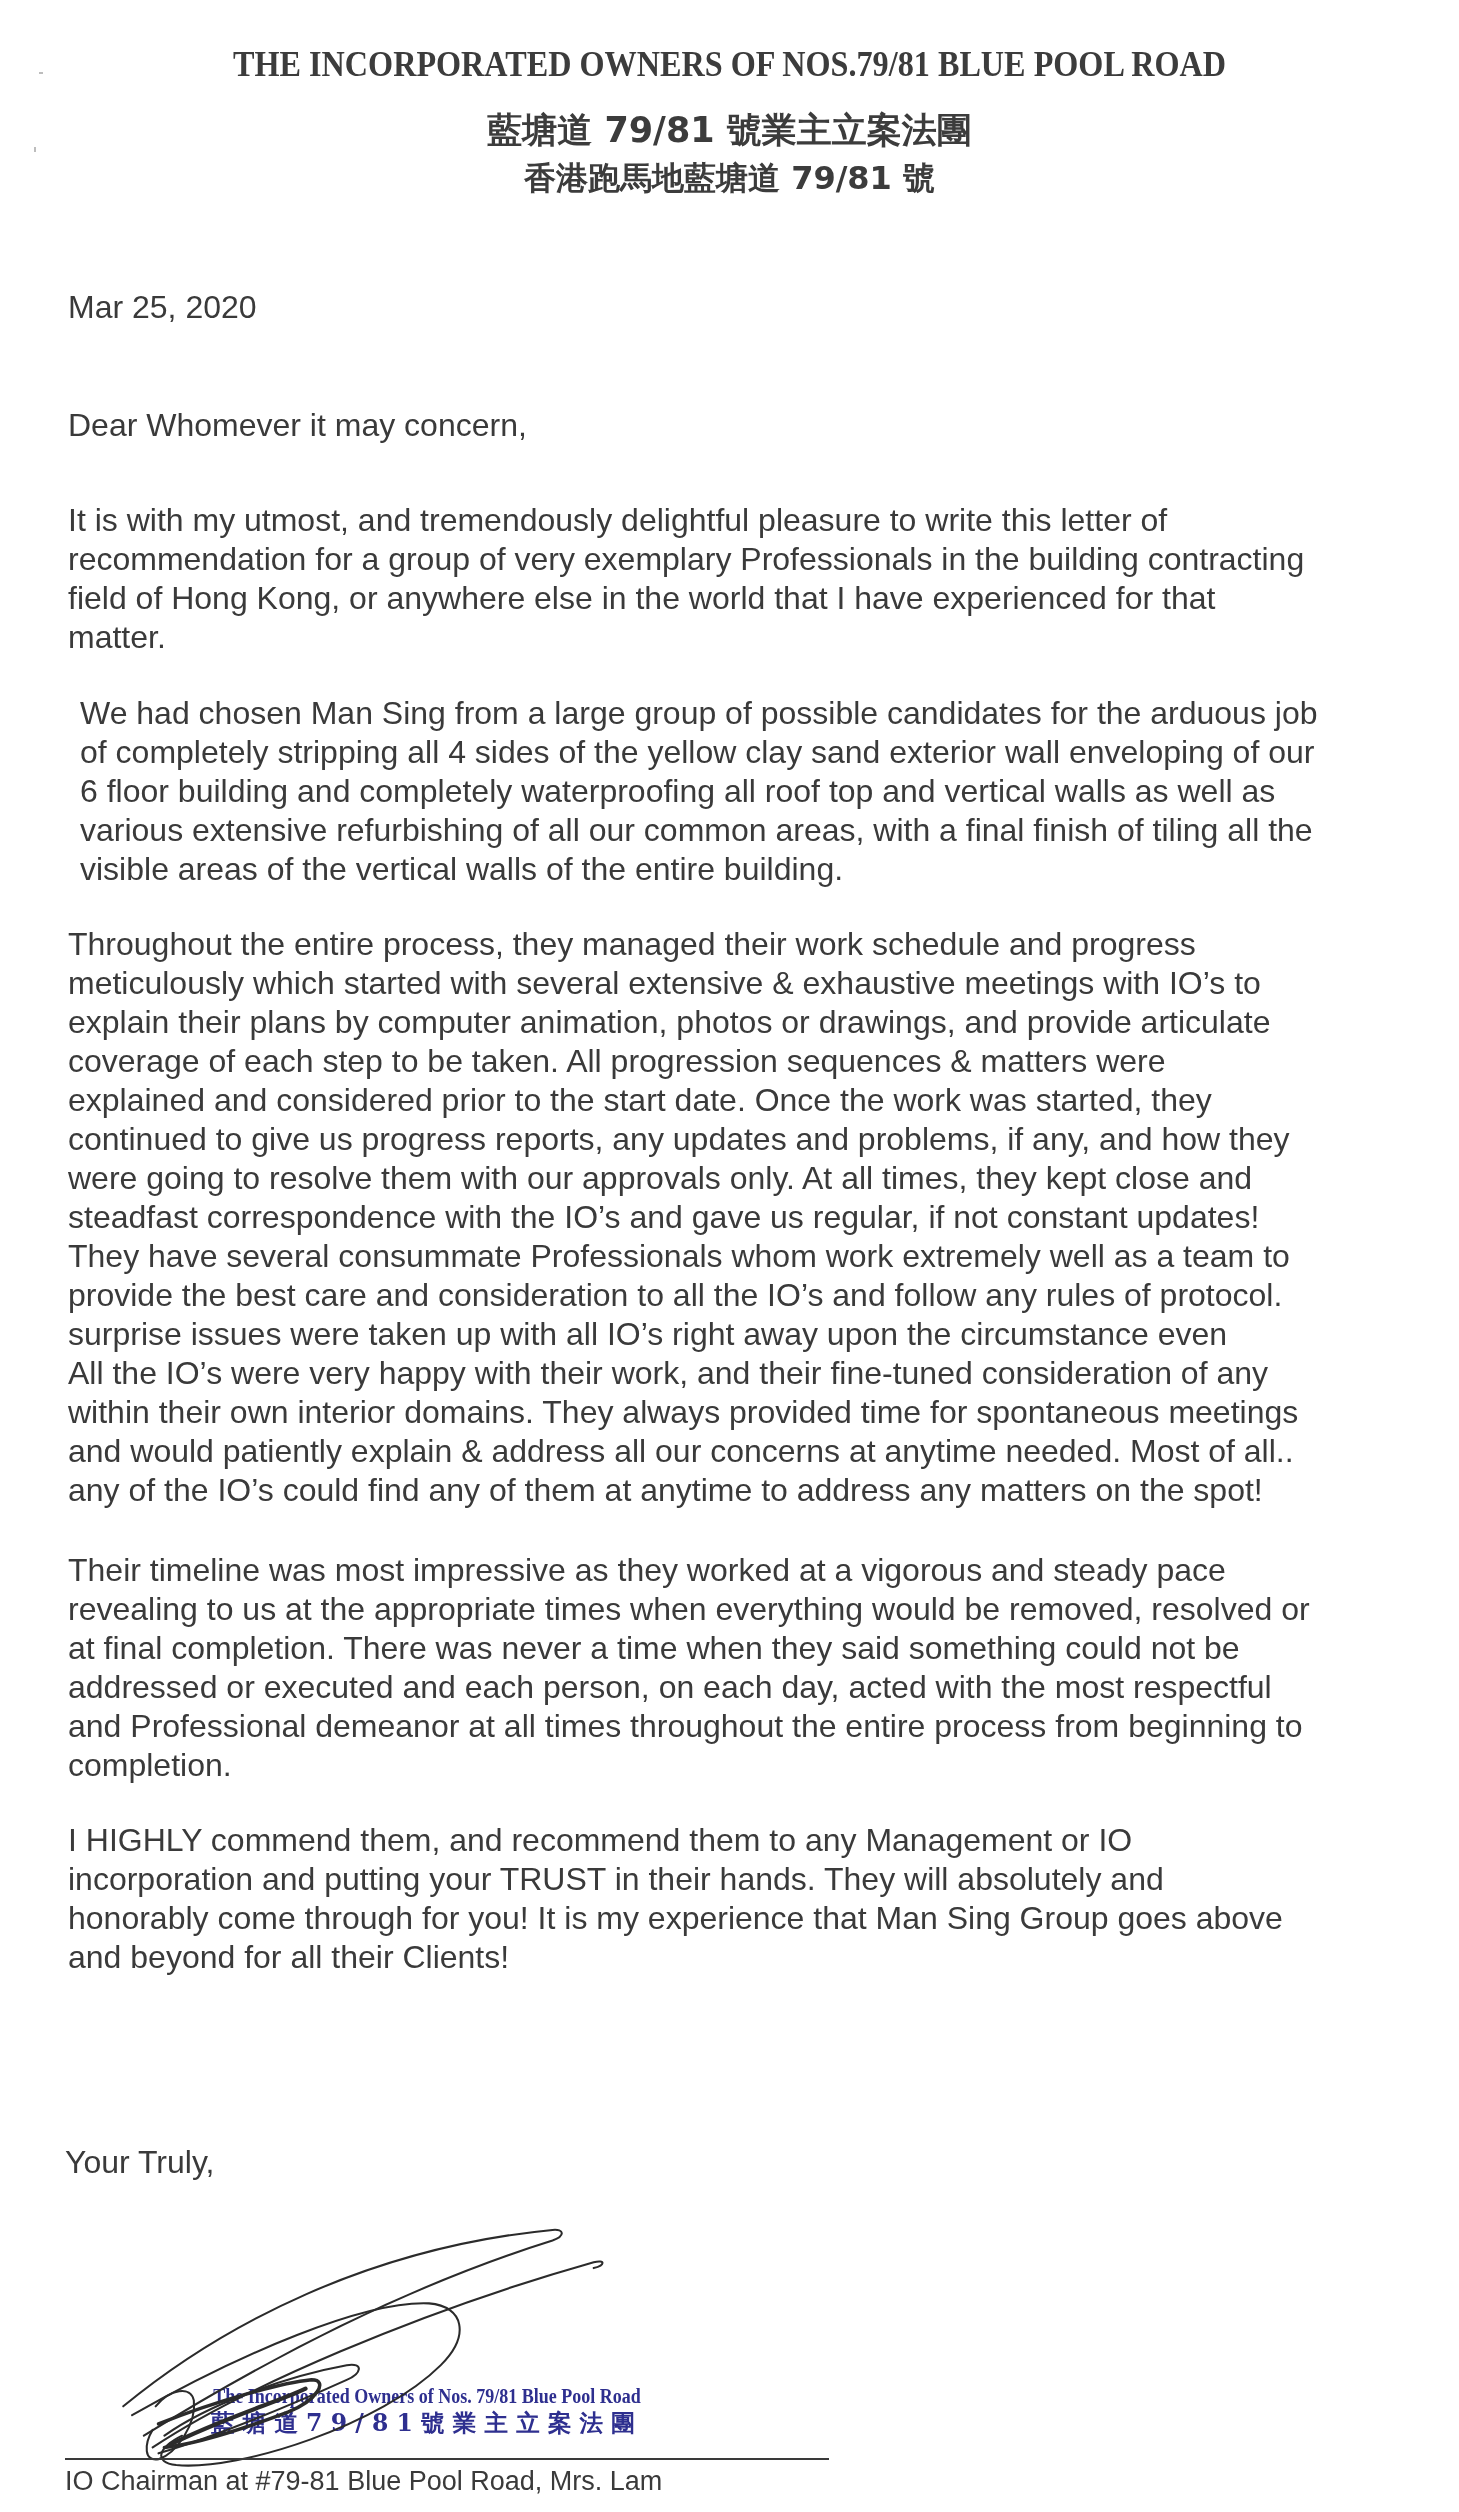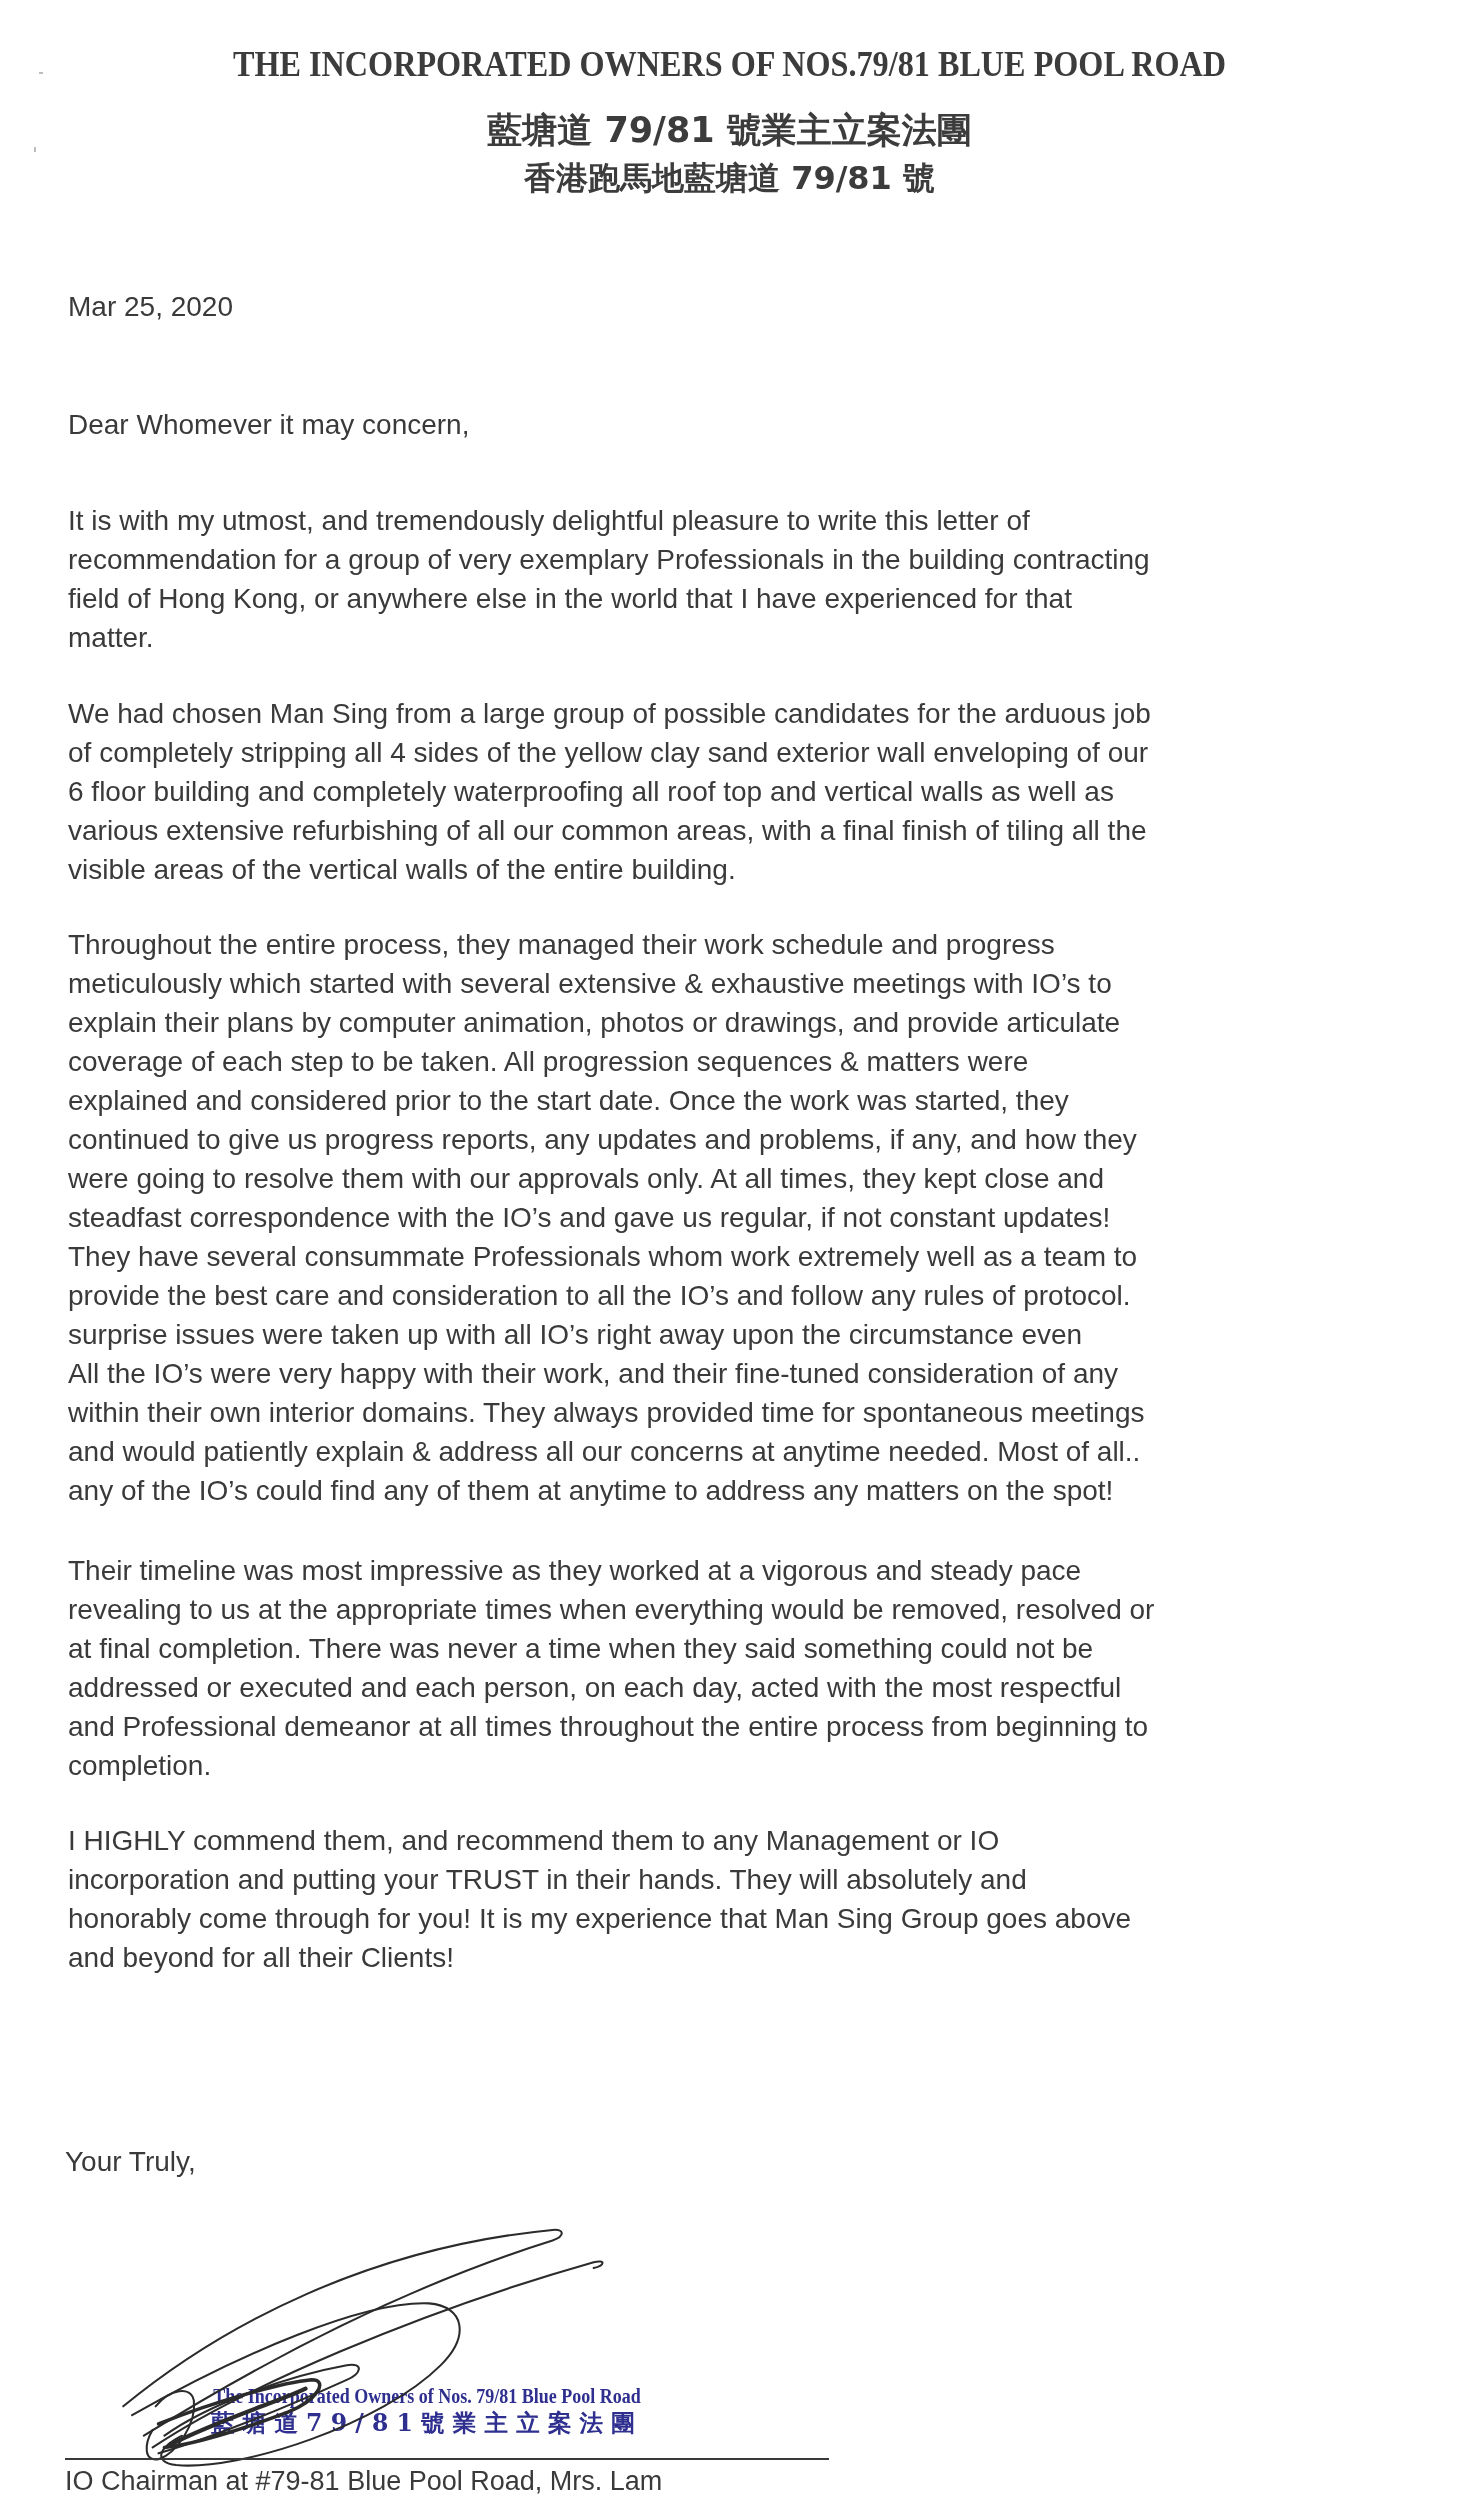--- a/index.html
+++ b/index.html
@@ -4,28 +4,28 @@
 <style>
   html, body { margin: 0; padding: 0; background: #ffffff; }
   body { width: 1459px; height: 2512px; position: relative; overflow: hidden; }
   .page { position: absolute; left: 0; top: 0; width: 1459px; height: 2512px; background: #ffffff; color: #3a3a3a; }
 
   .letterhead { position: absolute; left: 0; top: 41px; width: 1459px; text-align: center; }
   .lh-en { font-family: "Liberation Serif", "DejaVu Serif", serif; font-weight: bold; font-size: 35px; color: #3c3c3c; letter-spacing: 0px; transform: scaleX(0.92); line-height: 47px; }
   .lh-zh1 { font-family: "DejaVu Sans", sans-serif; font-weight: bold; font-size: 35px; color: #3c3c3c; margin-top: 19px; line-height: 47px; }
   .lh-zh2 { font-family: "DejaVu Sans", sans-serif; font-weight: bold; font-size: 32px; color: #3c3c3c; margin-top: 2px; line-height: 45px; }
 
-  .body-text { font-family: "Liberation Sans", "DejaVu Sans", sans-serif; font-size: 28px; color: #3a3a3a; }
+  .body-text { font-family: "Liberation Sans", "DejaVu Sans", sans-serif; font-size: 32px; color: #3a3a3a; }
   .date { position: absolute; left: 68px; top: 288px; line-height: 38px; }
   .salutation { position: absolute; left: 68px; top: 406px; line-height: 38px; }
 
   .para { position: absolute; left: 68px; width: 1353px; line-height: 39px; white-space: nowrap; }
   .para .ln { display: block; }
   #p1 { top: 501px; }
-  #p2 { top: 694px; }
+  #p2 { top: 694px; margin-left: 12px; }
   #p3 { top: 925px; }
   #p4 { top: 1551px; }
   #p5 { top: 1821px; }
 
   .closing { position: absolute; left: 65px; top: 2124px; line-height: 38px; margin-top: 19px; }
 
   .signature { position: absolute; left: 88px; top: 2212px; width: 588px; height: 271px; }
   .stamp { position: absolute; left: 177px; top: 2383px; width: 500px; color: #2e2f8f; text-align: center; }
   .stamp-en { font-family: "Liberation Serif", "DejaVu Serif", serif; font-weight: bold; font-size: 20px; line-height: 26px; transform: scaleX(0.9); }
   .stamp-zh { font-family: "DejaVu Serif", serif; font-weight: bold; font-size: 23.5px; line-height: 28px; letter-spacing: 8.2px; }

